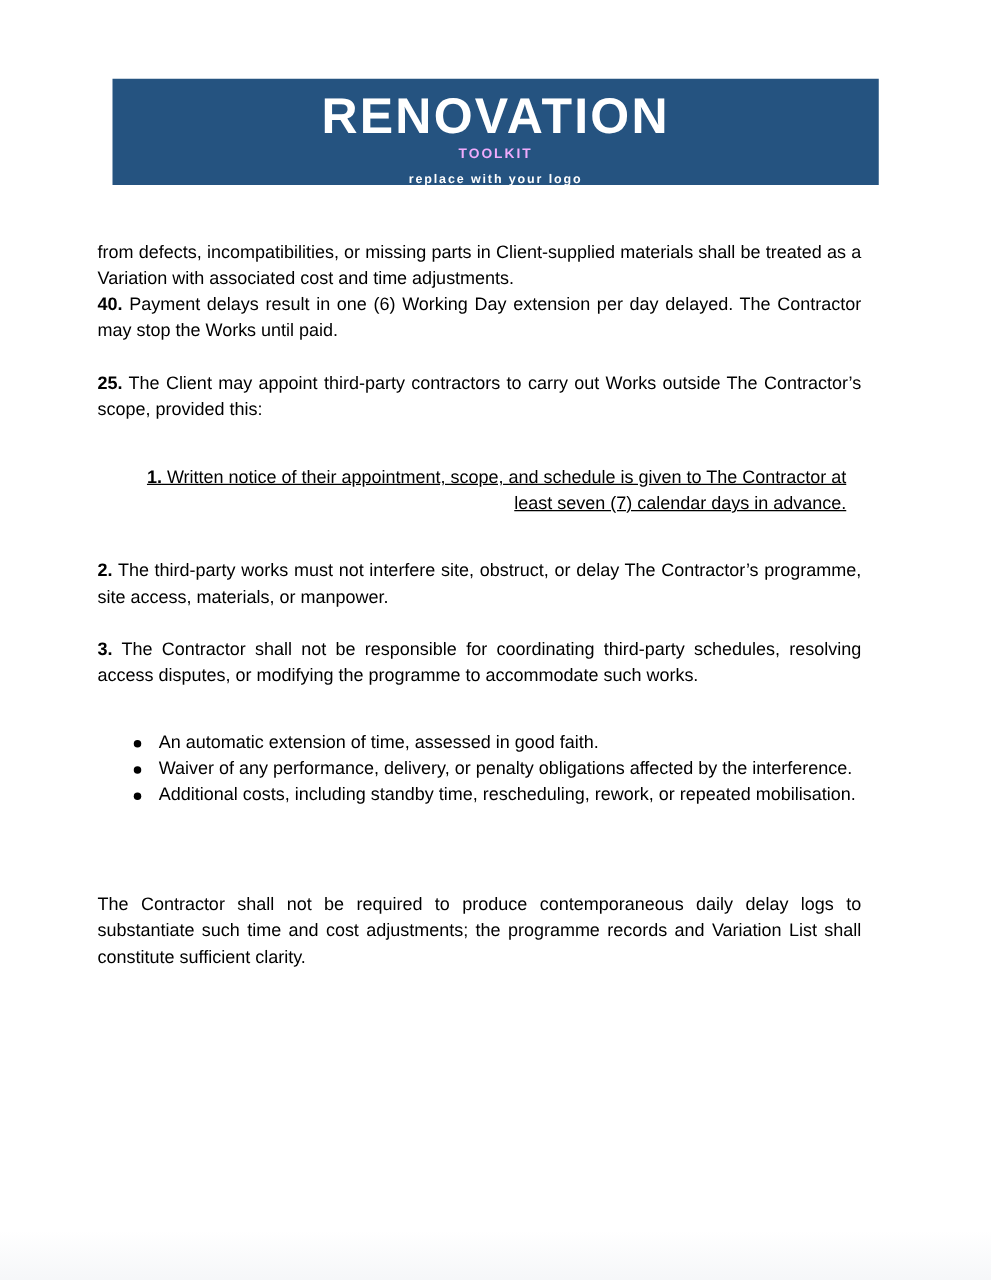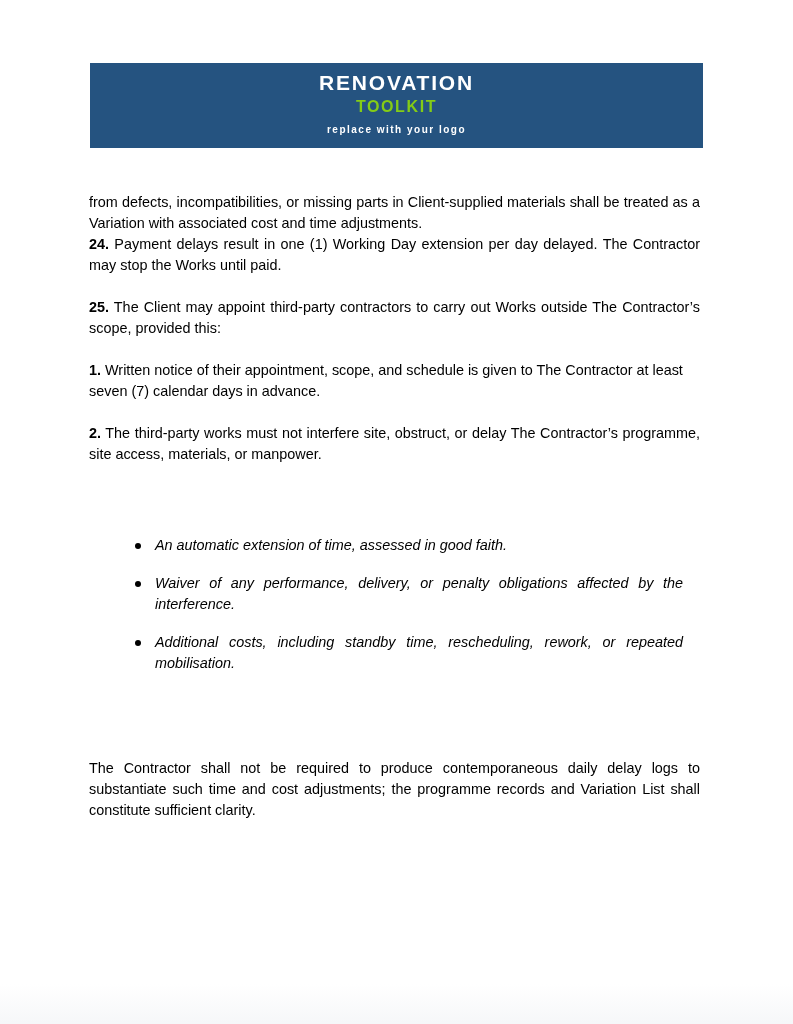--- a/index.html
+++ b/index.html
@@ -39,82 +39,82 @@
     background: #255380;
     box-sizing: border-box;
     display: flex;
     flex-direction: column;
     align-items: center;
     justify-content: flex-start;
     padding-top: 9px;
   }
   .banner-title {
     color: #ffffff;
-    font-size: 21px;
+    font-size: 40px;
     font-weight: bold;
     letter-spacing: 1.8px;
     line-height: 1.05;
     text-align: center;
     font-family: "Liberation Sans", sans-serif;
   }
   .banner-subtitle {
-    color: #84cc16;
-    font-size: 16px;
+    color: #f0abfc;
+    font-size: 11px;
     font-weight: bold;
     letter-spacing: 1.6px;
     line-height: 1.25;
     margin-top: 3px;
     text-align: left;
   }
   .banner-tagline {
     color: #ffffff;
     font-size: 10px;
     font-weight: bold;
     letter-spacing: 1.5px;
     margin-top: 7px;
     text-align: left;
   }
 
   
   .content {
     position: absolute;
-    left: 89px;
+    left: 78px;
     top: 192px;
     width: 611px;
     font-size: 14.4px;
     line-height: 21px;
     color: #000000;
   }
   .p {
     margin: 0;
     text-align: justify;
     text-justify: inter-word;
   }
   .p-ragged {
-    margin: 0;
-    text-align: left;
+    margin: 12px;
+    text-align: right;
+    text-decoration: underline;
   }
   .gap {
     height: 21px;
   }
   .num {
     font-weight: bold;
   }
   .bullets {
     margin: 0;
     padding: 0;
     list-style: none;
   }
   .bullets li {
     position: relative;
     padding-left: 49px;
     text-align: justify;
     text-justify: inter-word;
-    margin: 17px;
-    font-style: italic;
+    margin: 0;
   }
   .bullets li::before {
     content: "";
     position: absolute;
     left: 29px;
     top: 8px;
     width: 6px;
     height: 6px;
     border-radius: 50%;
     background: #000000;
@@ -133,36 +133,37 @@
   <div class="banner">
     <div class="banner-title">RENOVATION</div>
     <div class="banner-subtitle">TOOLKIT</div>
     <div class="banner-tagline">replace with your logo</div>
   </div>
 
   <div class="content">
 
     <p class="p">from defects, incompatibilities, or missing parts in Client-supplied materials shall be treated as a Variation with associated cost and time adjustments.</p>
 
-    <p class="p"><span class="num">24.</span><span> Payment delays result in one (1) Working Day extension per day delayed. The Contractor may stop the Works until paid.</span></p>
+    <p class="p"><span class="num">40.</span><span> Payment delays result in one (6) Working Day extension per day delayed. The Contractor may stop the Works until paid.</span></p>
 
     <div class="gap"></div>
 
     <p class="p"><span class="num">25.</span><span> The Client may appoint third-party contractors to carry out Works outside The Contractor’s scope, provided this:</span></p>
 
     <div class="gap"></div>
 
     <p class="p-ragged"><span class="num">1.</span><span> Written notice of their appointment, scope, and schedule is given to The Contractor at least seven (7) calendar days in advance.</span></p>
 
     <div class="gap"></div>
 
     <p class="p"><span class="num">2.</span><span> The third-party works must not interfere site, obstruct, or delay The Contractor’s programme, site access, materials, or manpower.</span></p>
 
     <div class="gap"></div>
 
+    <p class="p"><span class="num">3.</span><span> The Contractor shall not be responsible for coordinating third-party schedules, resolving access disputes, or modifying the programme to accommodate such works.</span></p>
 
 
     <div class="gap-lg"></div>
 
     <ul class="bullets">
       <li>
           <span>An automatic extension of time, assessed in good faith.</span>
         </li>
       <li>
           <span>Waiver of any performance, delivery, or penalty obligations affected by the interference.</span>

